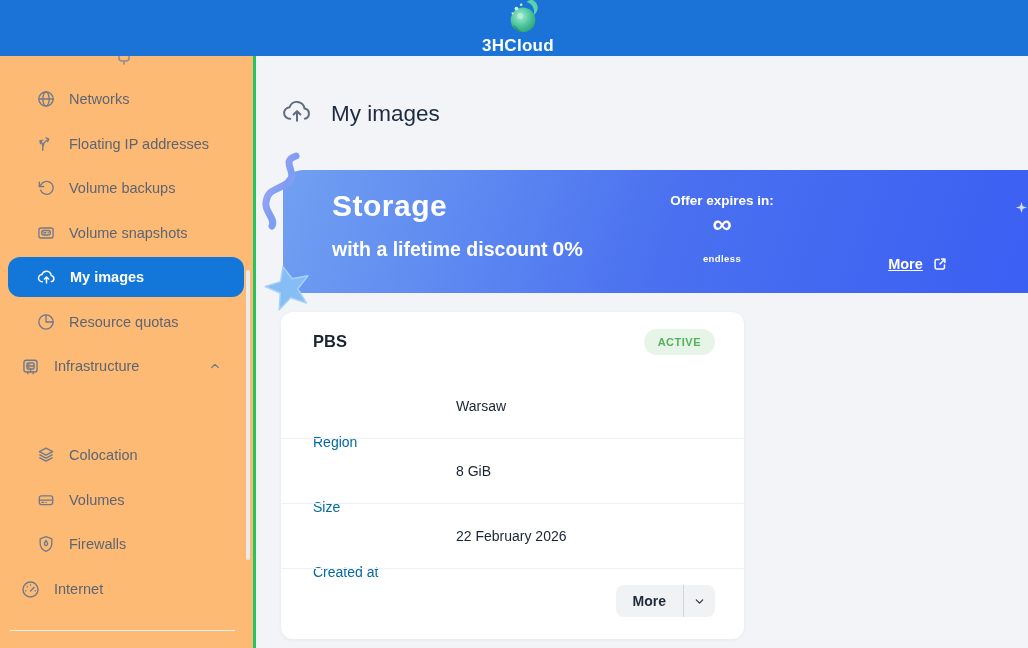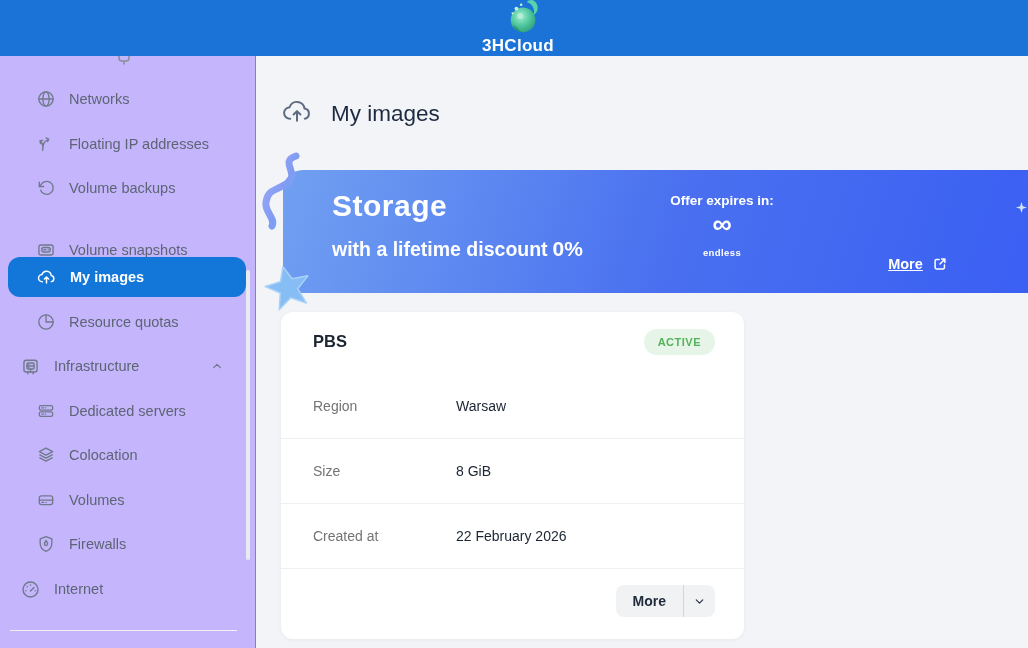--- a/index.html
+++ b/index.html
@@ -8,21 +8,21 @@
   .app { position:relative; width:1028px; height:648px; overflow:hidden; }
 
   
   .topbar { position:absolute; left:0; top:0; width:1028px; height:56px;
             background:#1b73d8; display:flex; align-items:center; z-index:10;flex-direction:column; }
   .logo { margin-left:20px; width:36px; height:38px; }
   .brand { color:#fff; font-size:17px; font-weight:700; margin-left:8px; letter-spacing:.3px; }
 
   
   .sidebar { position:absolute; left:0; top:56px; width:256px; height:592px;
-             background:#c4b5fd; border-right:1px solid #22c55e; z-index:5; }
+             background:#fdba74; border-right:3px solid #22c55e; z-index:5; }
   .nav-item { position:absolute; left:0; right:10px; height:44px; display:flex;
               align-items:center; gap:13px; color:#5d6573; font-size:14.5px; cursor:pointer; }
   .nav-item .nicon { color:#707a8a; display:flex; align-items:center; }
   .nav-item.sub { padding-left:36px; }
   .nav-item.top-level { padding-left:20px; }
   .nav-item.active-pill { left:8px; right:9px; height:40px; background:#1277d9;
               border-radius:12px; padding-left:28px; color:#fff; }
   .nav-item.active-pill .nicon { color:#fff; }
   .chev-up { position:absolute; right:20px; top:14px; color:#6e7686; }
   .side-divider { position:absolute; left:10px; right:18px; top:574px; height:1px; background:#eef0f3; }
@@ -40,40 +40,40 @@
   .banner { position:absolute; left:27px; top:114px; right:0; height:123px;
             background:linear-gradient(108deg,#71a0f1 0%,#4a70f0 52%,#3a5ff3 100%);
             border-radius:20px 0 0 20px; z-index:1; }
   .banner-title { position:absolute; left:49px; top:19px; color:#fff; font-size:30px;
                   font-weight:800; letter-spacing:.5px; }
   .banner-sub { position:absolute; left:49px; top:67px; color:#fff; font-size:19.5px; font-weight:700; }
   .banner-sub b { font-weight:800; font-size:21px; margin-left:5px; }
   .offer { position:absolute; left:364px; top:22px; width:150px; text-align:center; color:#fff; }
   .offer-label { font-size:13.5px; font-weight:700; line-height:18px; }
   .offer-value { font-size:27px; font-weight:700; line-height:27px; margin-top:1px; }
-  .offer-caption { font-size:9.5px; font-weight:700; letter-spacing:.4px; margin-top:9px; }
+  .offer-caption { font-size:9.5px; font-weight:700; letter-spacing:.4px; margin-top:15px; }
   .cta-btn { position:absolute; left:552px; top:33px; width:166px; height:38px; background:#fff;
              border:none; border-radius:10px; color:#2273d9; font-family:"Liberation Sans",sans-serif;
              font-size:15px; font-weight:700; letter-spacing:.8px; cursor:pointer; }
   .banner-more { position:absolute; left:552px; top:86px; width:166px; display:flex;
                  align-items:center; justify-content:center; gap:9px; color:#fff;
                  font-size:14.5px; font-weight:700; cursor:pointer; }
   .banner-more .more-text { text-decoration:underline; }
   .decor-ribbon { position:absolute; left:0px; top:94px; z-index:3; }
   .decor-star { position:absolute; left:7px; top:207px; z-index:3; }
   .decor-sparkle { position:absolute; left:760px; top:146px; z-index:3; }
 
   
   .card { position:absolute; left:25px; top:256px; width:463px; height:327px; background:#fff;
           border-radius:12px; box-shadow:0 1px 4px rgba(20,30,60,.05); z-index:2; }
   .card-title { position:absolute; left:32px; top:20px; font-size:16.5px; font-weight:600; color:#1b2433; }
   .status-badge { position:absolute; right:29px; top:17px; height:26px; padding:0 14px;
                   background:#e7f4e8; color:#53b25a; border-radius:13px; font-size:11px;
                   font-weight:700; letter-spacing:.5px; display:flex; align-items:center; }
-  .field-label { position:absolute; left:32px; font-size:14px; color:#737373; line-height:20px; }
+  .field-label { position:absolute; left:32px; font-size:14px; color:#0369a1; line-height:20px;margin-top:36px; }
   .field-value { position:absolute; left:175px; font-size:14px; color:#1b2433; font-weight:500; line-height:20px; }
   .card-divider { position:absolute; left:0; right:0; height:1px; background:#eef0f3; }
   .more-btn { position:absolute; right:29px; top:273px; height:32px; display:flex; align-items:stretch;
               background:#f1f2f4; border-radius:8px; overflow:hidden; cursor:pointer; }
   .more-btn .more-main { display:flex; align-items:center; padding:0 17px; font-size:14px;
               font-weight:600; color:#1f2a3a; }
   .more-btn .more-sep { width:1px; background:#d2d5da; margin:0; }
   .more-btn .more-caret { width:31px; display:flex; align-items:center; justify-content:center; color:#273142; }
 </style>
 </head>
@@ -133,21 +133,21 @@
     <div class="nav-item sub" style="top:110px">
       <span class="nicon">
         <svg width="20" height="20" viewBox="0 0 24 24" fill="none" stroke="currentColor" stroke-width="1.6" stroke-linecap="round" stroke-linejoin="round">
           <polyline points="4,5 4,10.2 9.2,10.2"></polyline>
           <path d="M5.6 14.6 a7.8 7.8 0 1 0 1.7 -8.2 L4 10.2"></path>
         </svg>
         </span>
       <span>Volume backups</span>
     </div>
 
-    <div class="nav-item sub" style="top:172px">
+    <div class="nav-item sub" style="top:155px">
       <span class="nicon">
         <svg width="20" height="20" viewBox="0 0 24 24" fill="none" stroke="currentColor" stroke-width="1.6" stroke-linecap="round">
           <rect x="3.5" y="6" width="17" height="12" rx="2.5"></rect>
           <rect x="6.8" y="9" width="10.4" height="5.4" rx="2.6"></rect>
           <path d="M9.4 11.7 h2.4 M14.6 11.7 h.1"></path>
         </svg>
         </span>
       <span>Volume snapshots</span>
     </div>
 
@@ -179,30 +179,20 @@
           <path d="M8 11.4 H16 M10 9.7 h.1 M10 13.1 h.1 M12 14.8 v3.4 M9 18.2 v2 M15 18.2 v2"></path>
         </svg>
         </span>
       <span>Infrastructure</span>
       <span class="chev-up">
         <svg width="16" height="16" viewBox="0 0 24 24" fill="none" stroke="currentColor" stroke-width="1.8" stroke-linecap="round" stroke-linejoin="round">
           <polyline points="7,14.5 12,9.5 17,14.5"></polyline>
         </svg></span>
     </div>
 
-    <div class="nav-item sub" style="top:333px">
-      <span class="nicon">
-        <svg width="20" height="20" viewBox="0 0 24 24" fill="none" stroke="currentColor" stroke-width="1.6" stroke-linecap="round">
-          <rect x="4" y="5.5" width="16" height="5.4" rx="2"></rect>
-          <rect x="4" y="13.1" width="16" height="5.4" rx="2"></rect>
-          <path d="M7 8.2 h2.2 M11.5 8.2 h.1 M7 15.8 h2.2 M11.5 15.8 h.1"></path>
-        </svg>
-        </span>
-      <span>Dedicated servers</span>
-    </div>
 
     <div class="nav-item sub" style="top:377px">
       <span class="nicon">
         <svg width="20" height="20" viewBox="0 0 24 24" fill="none" stroke="currentColor" stroke-width="1.6" stroke-linecap="round" stroke-linejoin="round">
           <path d="M12 3.8 L20 8 L12 12.2 L4 8 Z"></path>
           <path d="M4.6 11.8 L12 15.7 L19.4 11.8"></path>
           <path d="M4.6 15.4 L12 19.3 L19.4 15.4"></path>
         </svg>
         </span>
       <span>Colocation</span>

